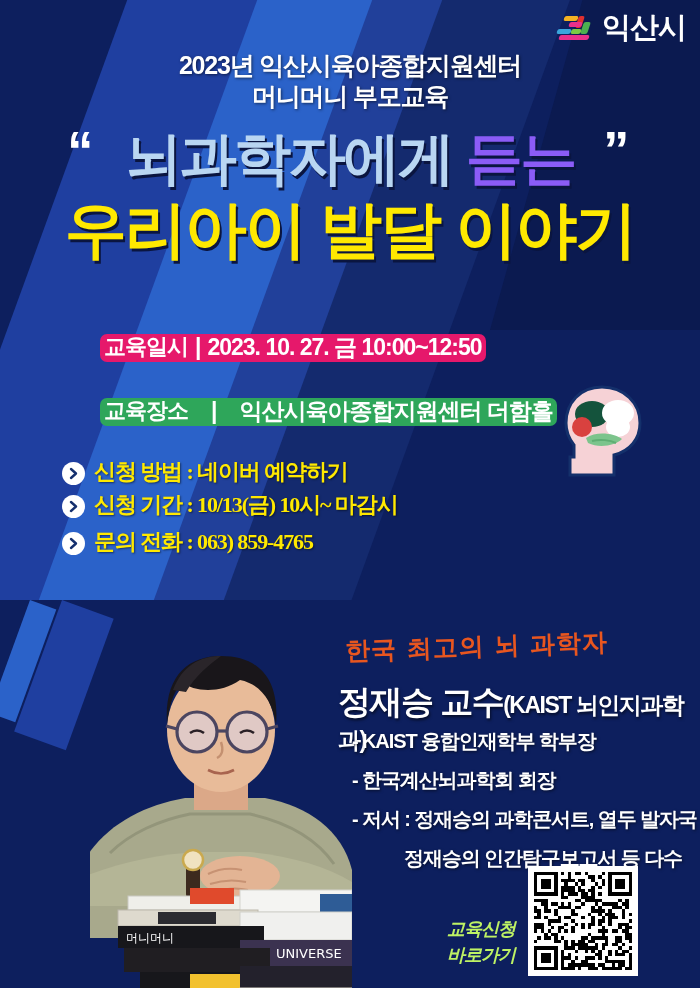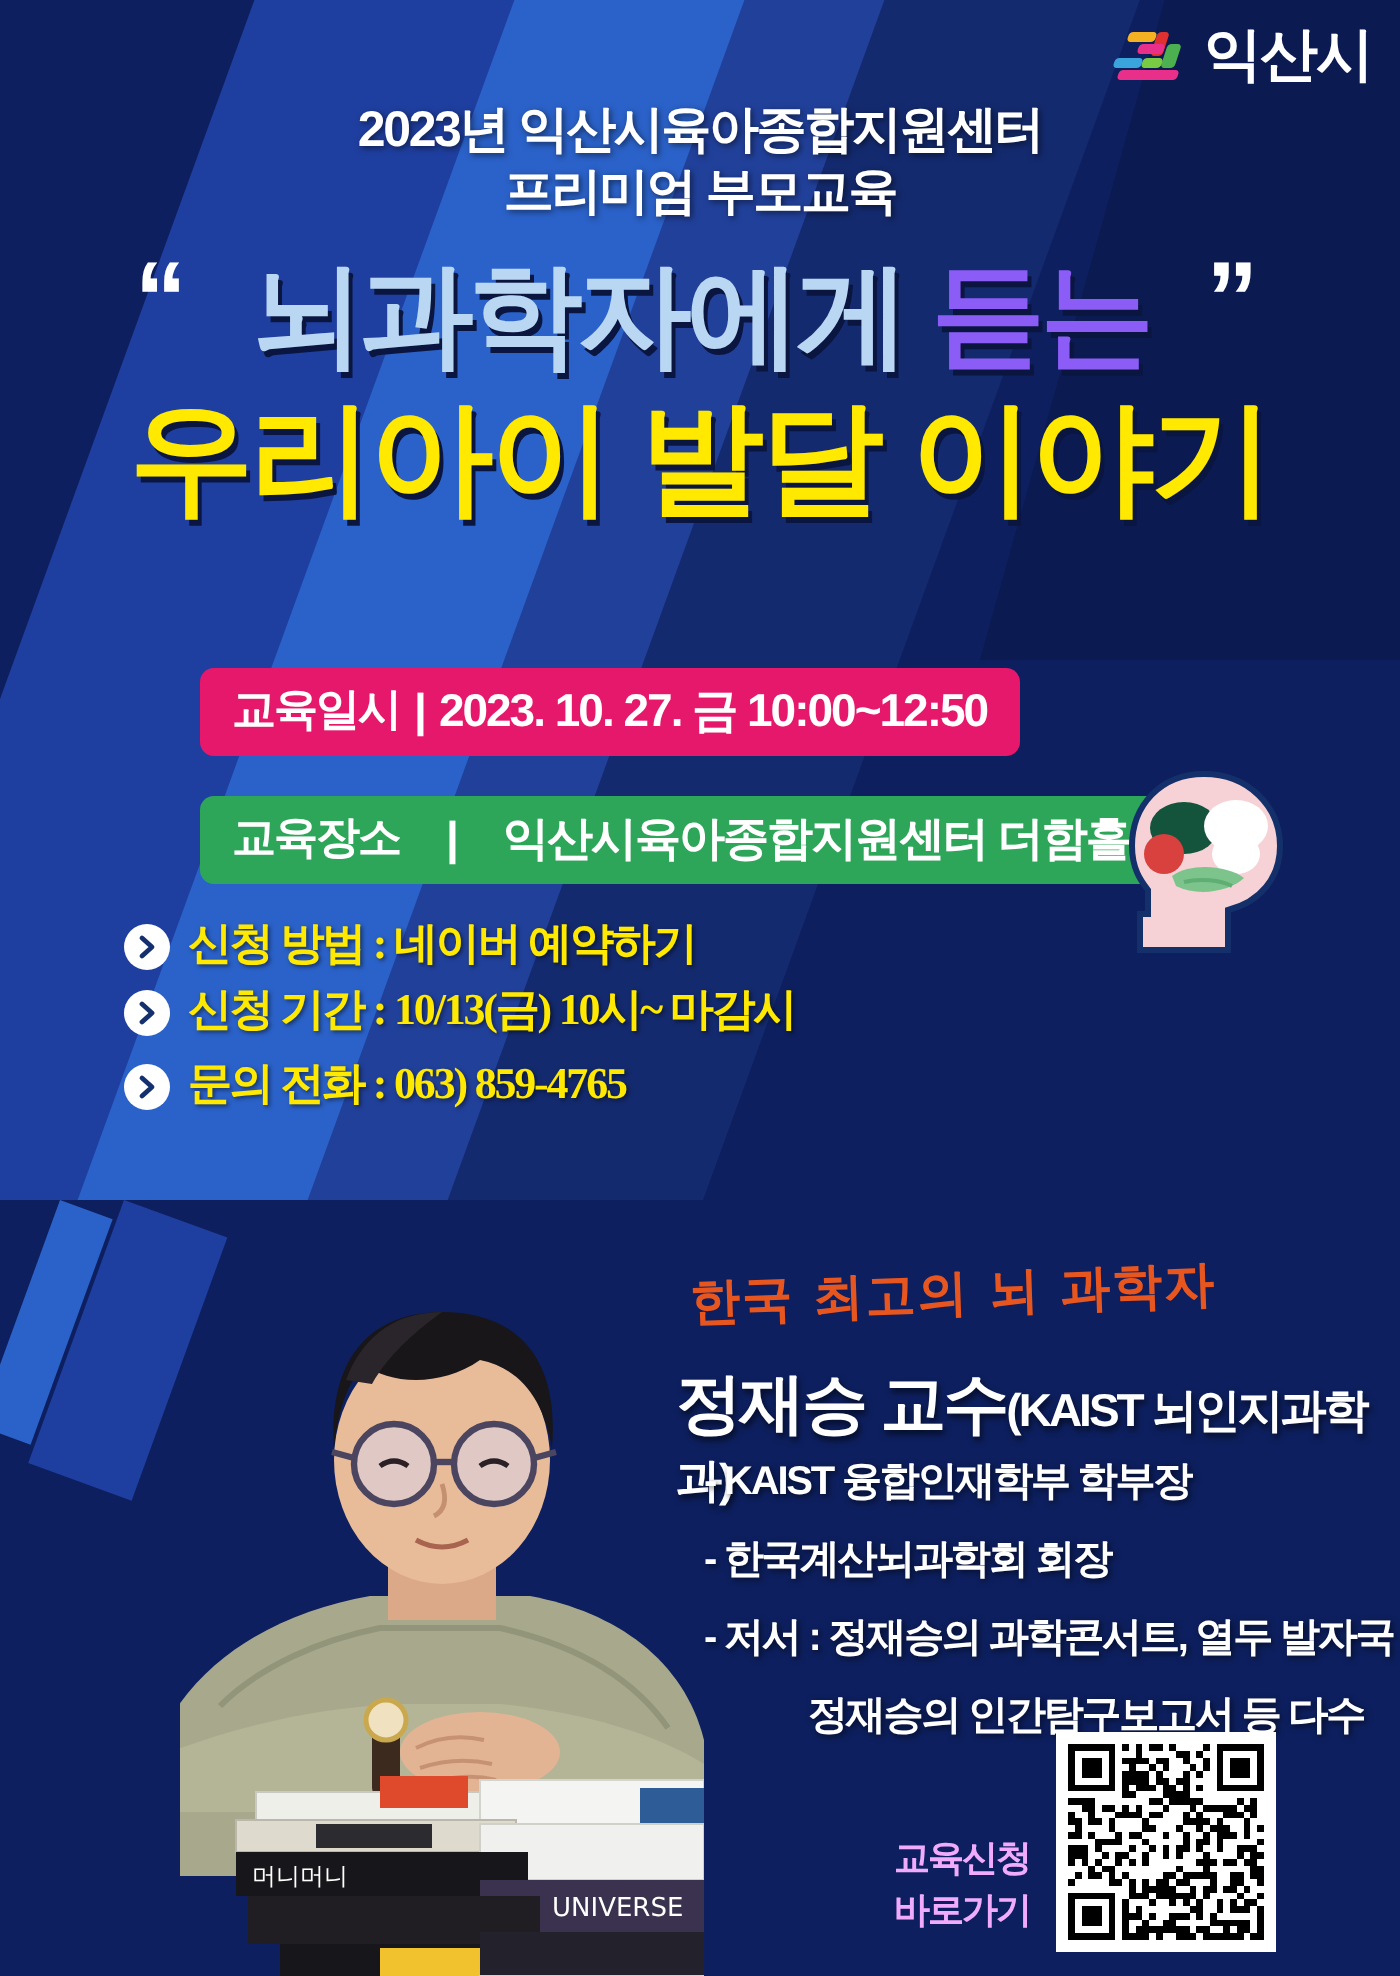--- a/index.html
+++ b/index.html
@@ -54,21 +54,21 @@
   .t-white { color:#8b5cf6; text-shadow:2px 3px 0 #0a1540; }
   .qm { position:absolute; font-size:52px; color:#ffffff; font-weight:bold; line-height:1; }
   .qm-l { left:-58px; top:-6px; }
   .qm-r { right:-52px; top:-6px; }
   .t-line2 { margin-top:12px; font-size:62px; font-weight:bold; letter-spacing:-2px;
      color:#ffe900; line-height:1; text-shadow:2px 3px 0 #0a1540; }
 
   
   .infobox { position:absolute; display:flex; align-items:center;
      border-radius:7px; color:#fff; font-weight:bold; letter-spacing:-1px;
-     font-size:23px; padding:6px 16px 8px; height:44px; }
+     font-size:23px; padding:6px 4px 8px; height:28px; }
   .box-date  { left:100px; top:334px; background:#e6186b; }
   .box-place { left:100px; top:398px; background:#2ea65a;gap:16px; }
   .box-label { font-size:22px; }
   .bar { margin:0 7px; font-weight:bold; }
 
   
   .brainhead { position:absolute; left:556px; top:383px; width:92px; height:95px; }
 
   
   .bullets { position:absolute; left:62px; top:458px; width:600px;font-family:Liberation Serif, serif; }
@@ -97,21 +97,21 @@
 
   
   .photo { position:absolute; left:0px; top:628px; width:352px; height:360px; overflow:hidden; }
   .ph-person { position:absolute; left:90px; top:10px; }
 
   
   .qr-wrap { position:absolute; right:62px; bottom:12px; width:110px; height:110px;
      background:#fff; padding:6px; }
   .qr-wrap svg { display:block; width:100%; height:100%; }
   .qr-label { position:absolute; right:185px; bottom:20px; text-align:left;
-     color:#f0abfc; font-size:18px; font-weight:bold; letter-spacing:-1px; line-height:1.45; }
+     color:#bef264; font-size:18px; font-weight:bold; letter-spacing:-1px; line-height:1.45;font-style:italic; }
   .qr-arrow { position:absolute; right:160px; bottom:30px; color:#b9d6f2;
      font-size:30px; font-weight:bold; }
 </style>
 </head>
 <body>
 
 <div id="poster">
 
   <div class="bg-base"></div>
 
@@ -132,21 +132,21 @@
       <span class="lm b2"></span>
         <span class="lm b7"></span>
         <span class="lm b1"></span>
       <span class="lm b6"></span>
     </div>
     <span class="logo-text">익산시</span>
   </div>
 
   <div class="kicker">
     <div>2023년 익산시육아종합지원센터</div>
-    <div>프리미엄 부모교육</div>
+    <div>머니머니 부모교육</div>
   </div>
 
   <div class="title-wrap">
     <div class="t-line1">
       <span class="qm qm-l">“</span>
       <span class="t-blue">뇌과학자에게</span><span class="t-white"> 듣는</span>
       <span class="qm qm-r">”</span>
     </div>
     <div class="t-line2">우리아이 발달 이야기</div>
   </div>

